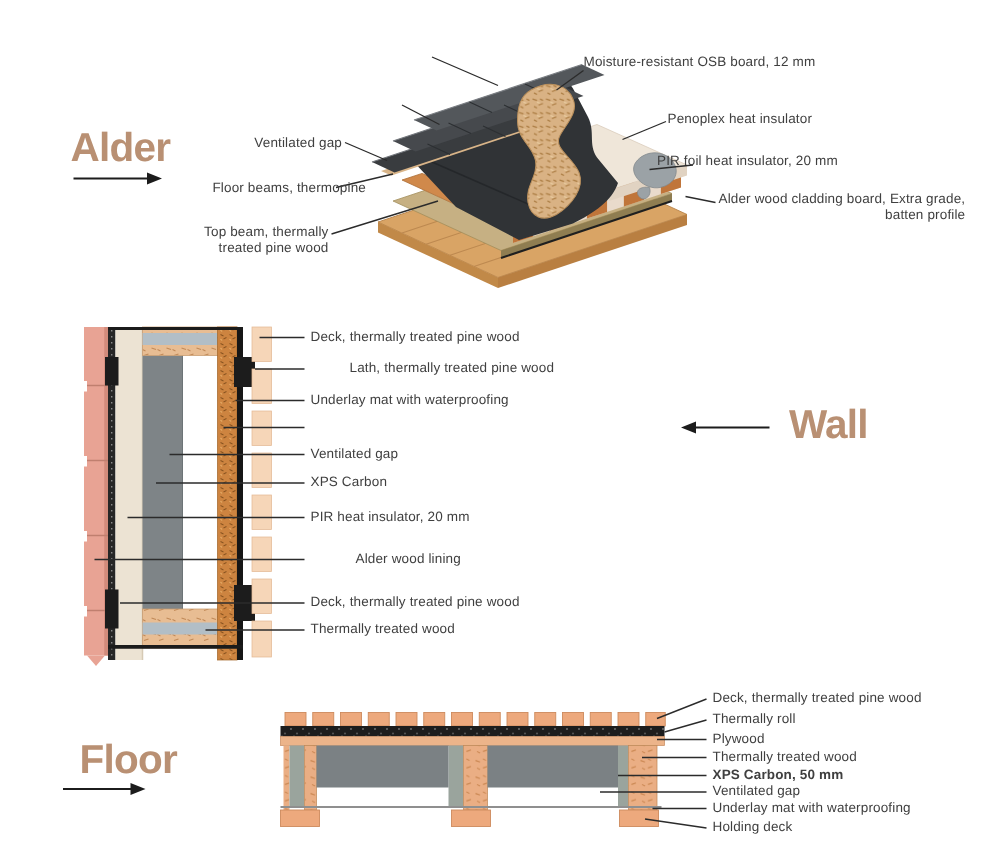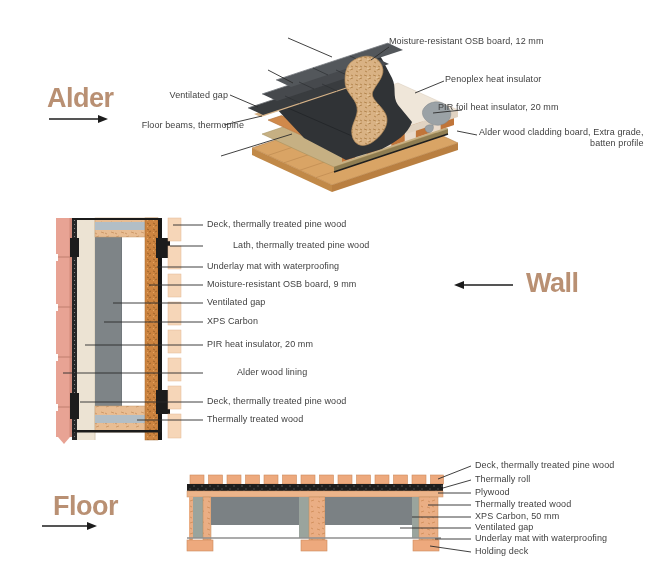--- a/index.html
+++ b/index.html
@@ -279,39 +279,40 @@
       <line x1="428" y1="505" x2="471" y2="505"></line>
       <line x1="412" y1="517" x2="471" y2="517"></line>
       <line x1="400" y1="528" x2="471" y2="528"></line>
       <line x1="435" y1="539" x2="471" y2="539"></line>
       <line x1="430" y1="546" x2="471" y2="552"></line>
     </g>
   </svg>
 
   <div class="lbl r" style="top:90px; right:442px;">Ventilated gap</div>
   <div class="lbl r" style="top:120px; right:426px;">Floor beams, thermopine</div>
+  <div class="lbl r" style="top:149px; right:451px;">Top beam, thermally
+treated pine wood</div>
   <div class="lbl" style="top:36px; left:389px;">Moisture-resistant OSB board, 12 mm</div>
   <div class="lbl" style="top:74px; left:445px;">Penoplex heat insulator</div>
   <div class="lbl" style="top:102px; left:438px;">PIR foil heat insulator, 20 mm</div>
   <div class="lbl" style="top:127px; left:479px;">Alder wood cladding board, Extra grade,
 batten profile</div>
 
   <div class="lbl" style="top:219px; left:207px;">Deck, thermally treated pine wood</div>
   <div class="lbl" style="top:240px; left:207px;padding-left:26px;">Lath, thermally treated pine wood</div>
   <div class="lbl" style="top:261px; left:207px;">Underlay mat with waterproofing</div>
-  <div class="lbl" style="top:279px; left:207px;">Moisture-resistant OSB board, 9 mm</div>
   <div class="lbl" style="top:297px; left:207px;">Ventilated gap</div>
   <div class="lbl" style="top:316px; left:207px;">XPS Carbon</div>
   <div class="lbl" style="top:339px; left:207px;">PIR heat insulator, 20 mm</div>
   <div class="lbl" style="top:367px; left:207px;margin-left:30px;">Alder wood lining</div>
   <div class="lbl" style="top:396px; left:207px;">Deck, thermally treated pine wood</div>
   <div class="lbl" style="top:414px; left:207px;">Thermally treated wood</div>
 
   <div class="lbl" style="top:460px; left:475px;">Deck, thermally treated pine wood</div>
   <div class="lbl" style="top:474px; left:475px;">Thermally roll</div>
   <div class="lbl" style="top:487px; left:475px;">Plywood</div>
   <div class="lbl" style="top:499px; left:475px;">Thermally treated wood</div>
-  <div class="lbl" style="top:511px; left:475px;">XPS Carbon, 50 mm</div>
+  <div class="lbl" style="top:511px; left:475px;font-weight:bold;">XPS Carbon, 50 mm</div>
   <div class="lbl" style="top:522px; left:475px;">Ventilated gap</div>
   <div class="lbl" style="top:533px; left:475px;">Underlay mat with waterproofing</div>
   <div class="lbl" style="top:546px; left:475px;">Holding deck</div>
 
 </div>
 
 </body></html>

